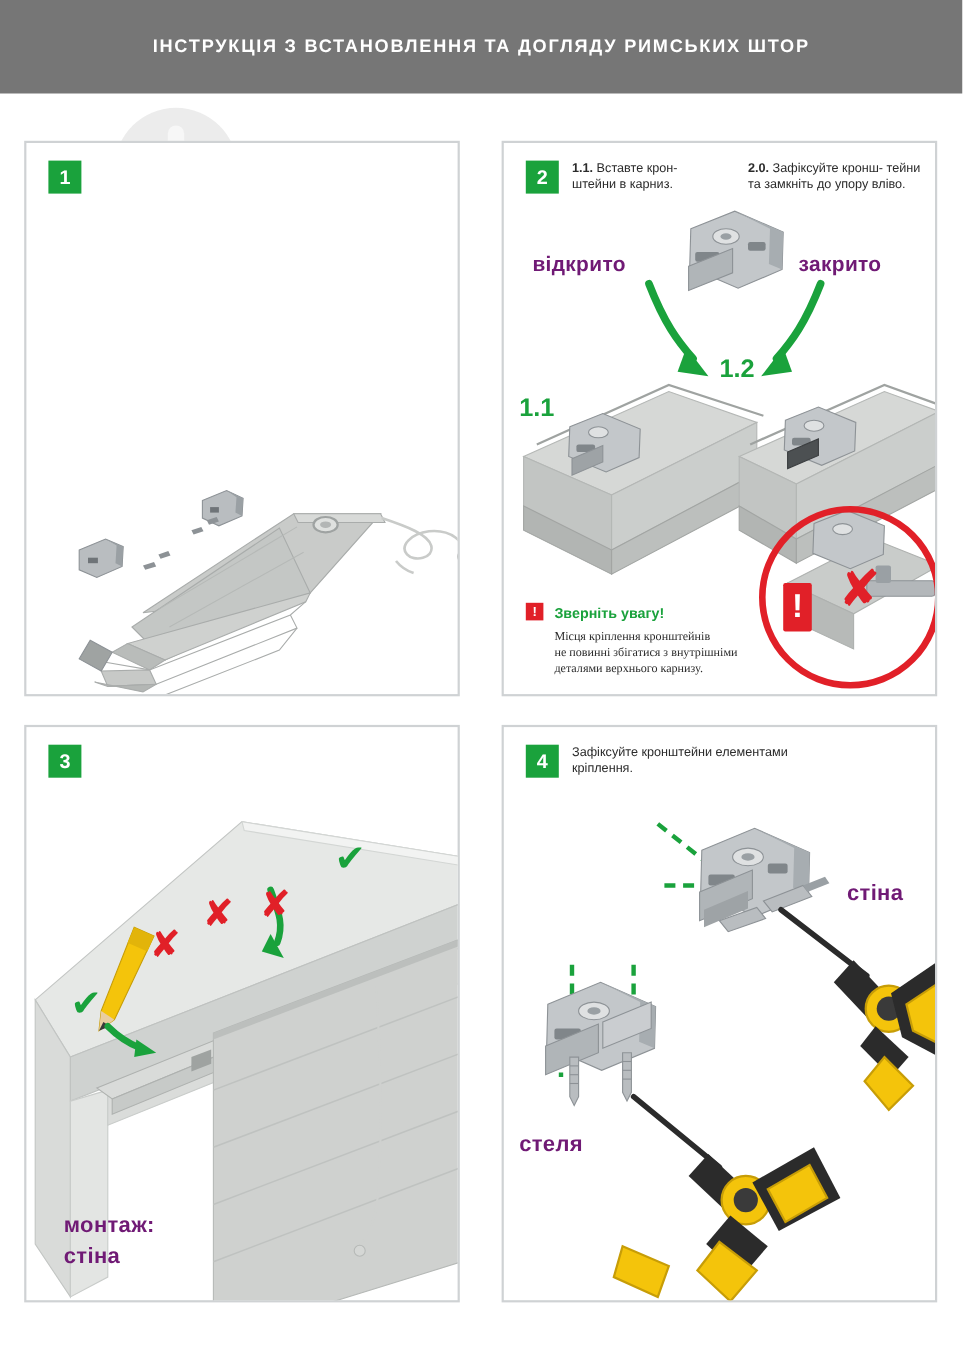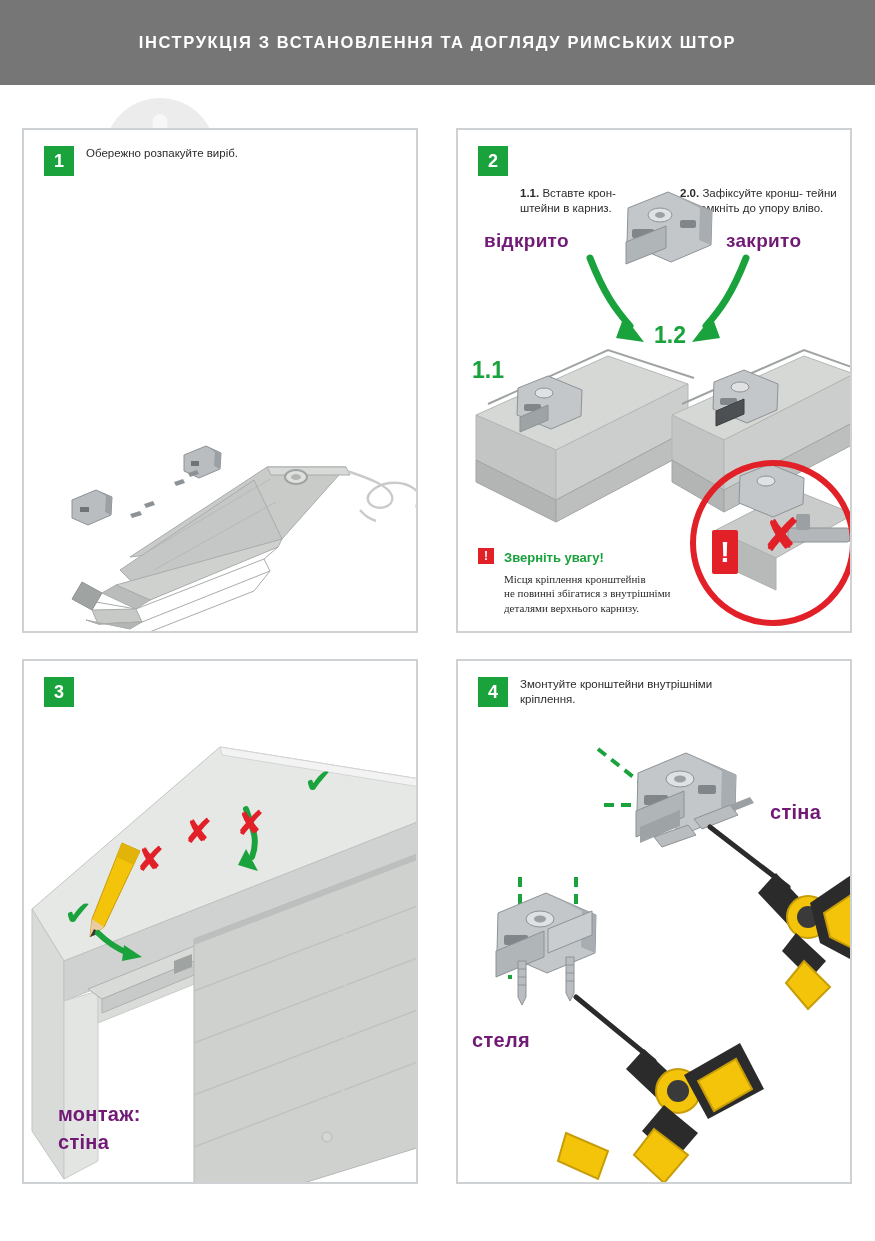--- a/index.html
+++ b/index.html
@@ -61,21 +61,20 @@
     line-height: 1.28;
     color: #2b2b2b;
     width: 300px;
   }
 
   .sub-col {
     position: absolute;
     font-size: 11.5px;
     line-height: 1.28;
     color: #2b2b2b;
-    margin-top: 40px;
   }
   #p2-col1 { left: 62px;  top: 16px; width: 120px; }
   #p2-col2 { left: 222px; top: 16px; width: 160px; }
 
   
   .watermark {
     position: absolute;
     border-radius: 50%;
     background: #e9e9e9;
     opacity: .85;
@@ -170,21 +169,20 @@
 
 <div class="header">
   <div class="header-title">Інструкція з встановлення та догляду римських штор</div>
 </div>
 
 <div class="watermark" id="wm1"></div>
 <div class="watermark" id="wm2"></div>
 
 <div class="panel" id="panel-1">
   <div class="step-badge">1</div>
-  <div class="step-text">Обережно розпакуйте виріб.</div>
 
   <svg class="svg-layer" width="396" height="505" viewBox="0 0 396 505">
 
     <g>
       <path d="M48 370 l24 -10 16 7 -1 18 -23 10 -16 -7z" fill="#b9bdc0" stroke="#8d9296" stroke-width="1"></path>
       <path d="M72 360 l16 7 -1 18 -6 -3 1 -16z" fill="#9aa0a4"></path>
       <rect x="56" y="377" width="9" height="5" fill="#6f7478"></rect>
     </g>
     <g>
       <path d="M160 325 l22 -9 15 7 -1 16 -21 9 -15 -7z" fill="#b9bdc0" stroke="#8d9296" stroke-width="1"></path>
@@ -386,21 +384,21 @@
   <div class="glyph-x" style="left:212px; top:142px; font-size:34px;">✘</div>
   <div class="glyph-check" style="left:280px; top:100px; font-size:34px;">✔</div>
   <div class="glyph-check" style="left:40px; top:232px; font-size:34px;">✔</div>
 
   <div class="green-label" style="left:34px; top:442px; font-size:20px;">монтаж:</div>
   <div class="green-label" style="left:34px; top:470px; font-size:20px;">стіна</div>
 </div>
 
 <div class="panel" id="panel-4">
   <div class="step-badge">4</div>
-  <div class="step-text" style="white-space:pre-line;">Змонтуйте кронштейни внутрішніми
+  <div class="step-text" style="white-space:pre-line;">Зафіксуйте кронштейни елементами
 крiплення.</div>
 
   <svg class="svg-layer" width="396" height="525" viewBox="0 0 396 525">
 
     <g stroke="#1aa23c" stroke-width="4" stroke-dasharray="10 7" fill="none">
       <path d="M140 88 L188 126"></path>
       <path d="M146 144 L196 144"></path>
       <path d="M226 120 L256 152"></path>
     </g>
 

